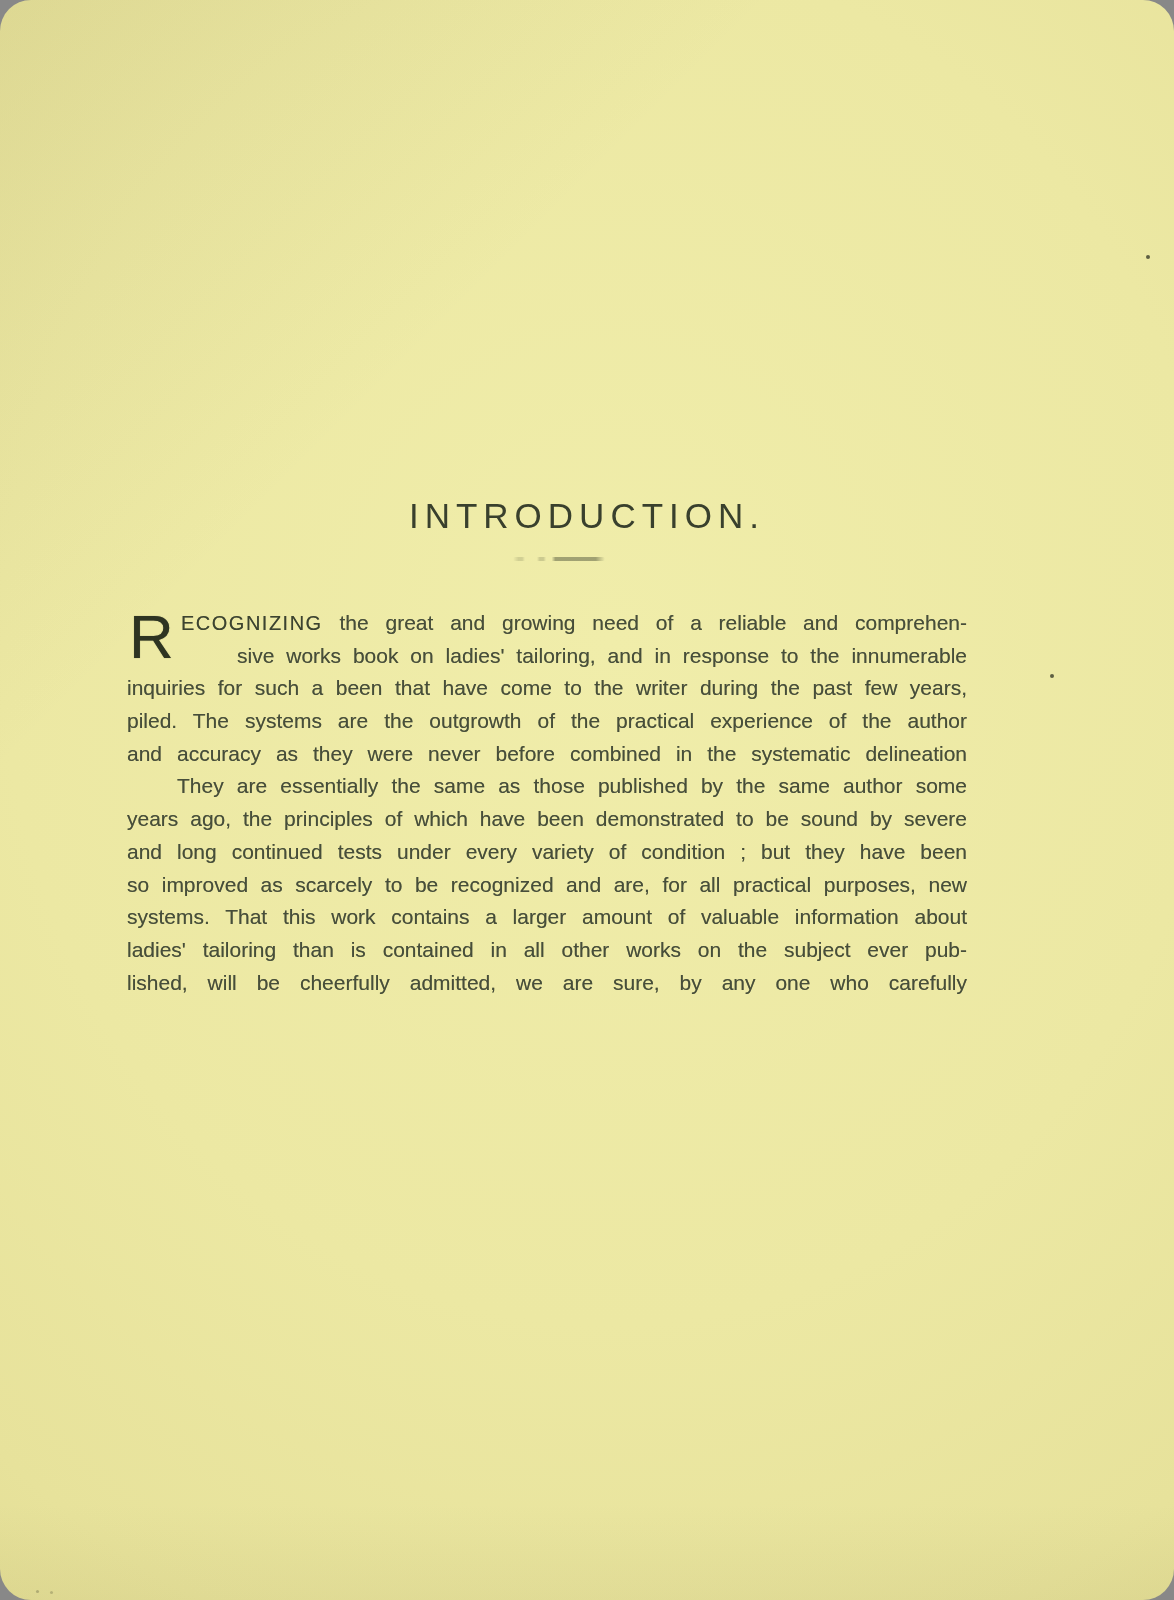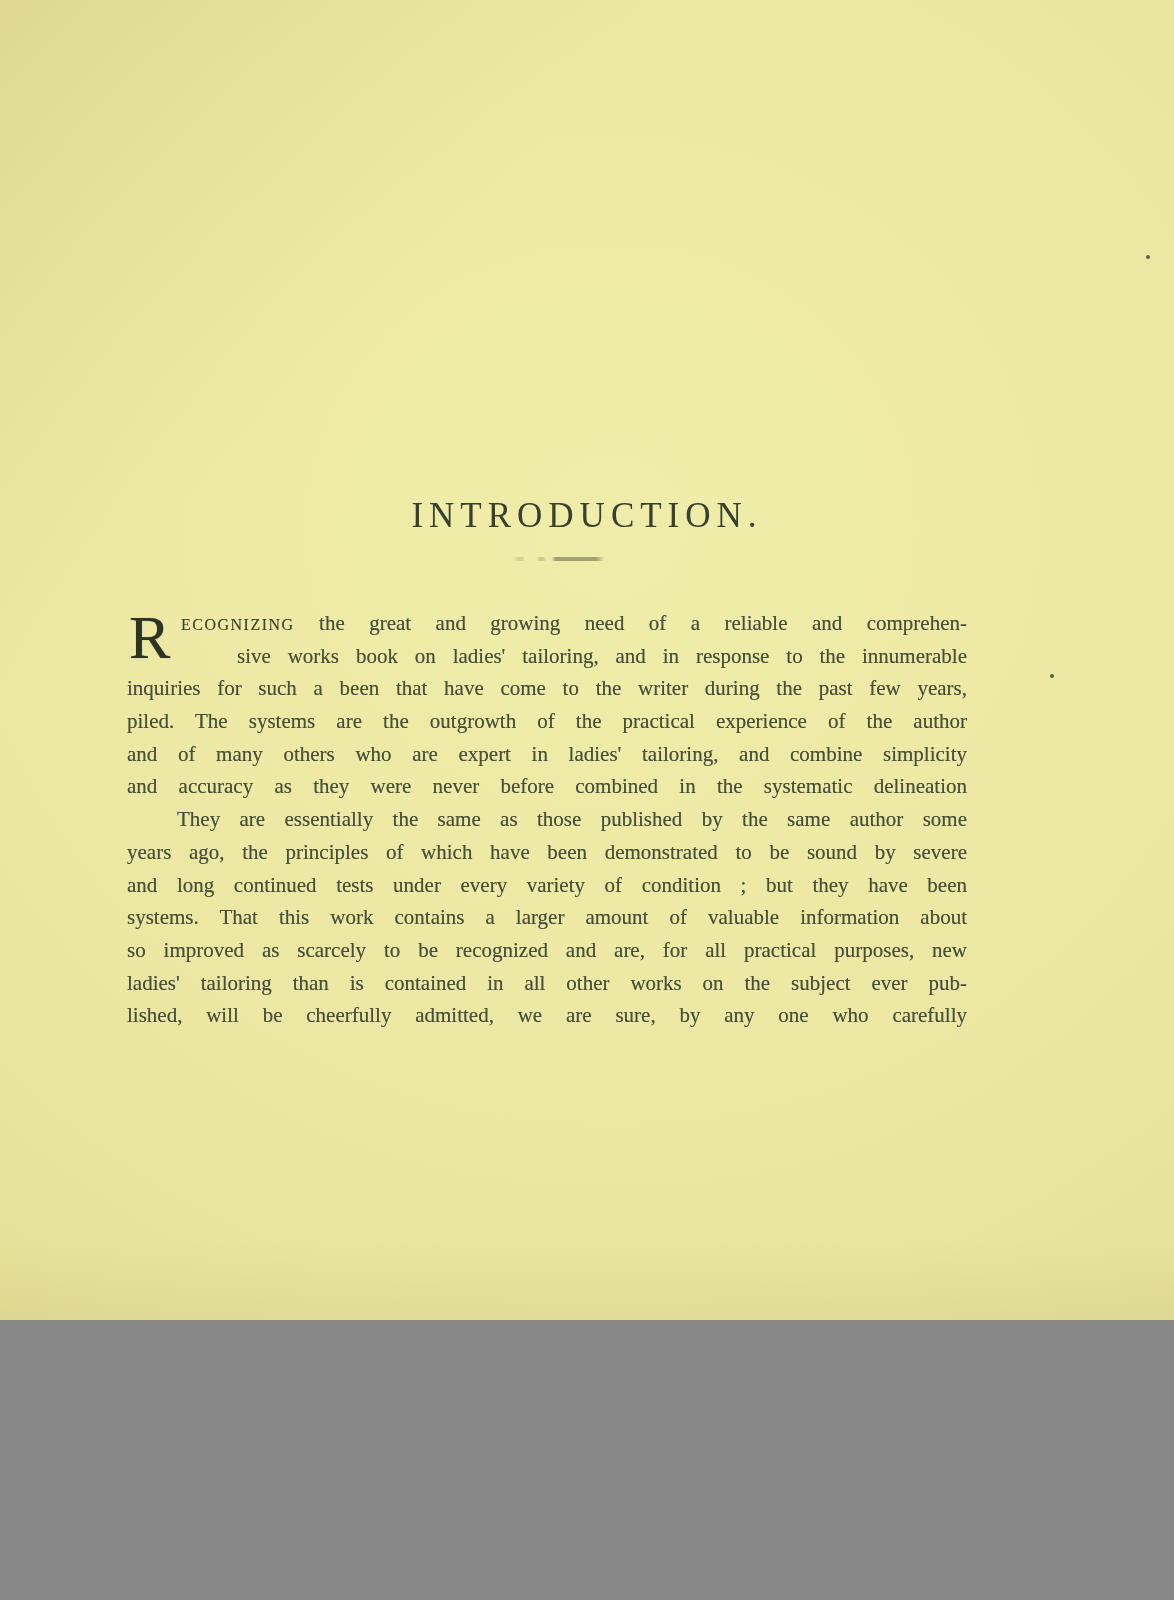--- a/index.html
+++ b/index.html
@@ -1,29 +1,30 @@
 <!DOCTYPE html>
 <html><head>
 <meta charset="utf-8">
 <style>
   html, body { margin: 0; padding: 0; }
   body { background: #888; }
 
   .page {
     position: relative;
     width: 1174px;
-    height: 1320px;
+    height: 1600px;
     margin: 0 auto;
     overflow: hidden;
-    font-family: Liberation Serif, serif;
+    font-family: Liberation Sans, sans-serif;
     background:
       linear-gradient(135deg, rgba(120,110,50,.10) 0%, rgba(120,110,50,0) 28%),
       linear-gradient(0deg, rgba(120,110,50,.07) 0%, rgba(120,110,50,0) 6%),
       radial-gradient(ellipse 115% 95% at 52% 40%,
         #f0edaa 0%, #ece8a3 45%, #e7e29b 70%, #e0da91 88%, #d8d186 100%);
+    border-radius: 31px;
   }
 
   .title {
     position: absolute;
     top: 496px;
     left: 0;
     width: 100%;
     margin: 0;
     text-align: center;
     font-size: 35px;
@@ -73,21 +74,21 @@
     text-align: justify;
     text-align-last: justify;
     overflow: visible;
   }
   .ln.end { text-align: left; text-align-last: left; }
   .ln.l1  { padding-left: 54px; }
   .ln.l2  { padding-left: 110px; }
   .ln.ind { padding-left: 50px; }
 
   .caps {
-    font-size: 16px;
+    font-size: 20px;
     letter-spacing: 1.5px;
     color: #3c4330;
     margin-top: 8px;
   }
 
   .speck {
     position: absolute;
     border-radius: 50%;
     background: rgba(58,60,40,.8);
   }
@@ -106,27 +107,26 @@
   <div class="ornament"></div>
 
   <div class="textblock">
     <span class="dropcap">R</span>
 
     <div class="ln l1"><span class="caps">ECOGNIZING</span> <span>the great and growing need of a reliable and comprehen-</span></div>
 
     <div class="ln l2">sive works book on ladies' tailoring, and in response to the innumerable</div>
     <div class="ln">inquiries for such a been that have come to the writer during the past few years,</div>
     <div class="ln">piled.  The systems are the outgrowth of the practical experience of the author</div>
-    <div class="ln">and of many others who are expert in ladies' tailoring, and combine simplicity</div>
     <div class="ln">and accuracy as they were never before combined in the systematic delineation</div>
     <div class="ln ind">They are essentially the same as those published by the same author some</div>
     <div class="ln">years ago, the principles of which have been demonstrated to be sound by severe</div>
     <div class="ln">and long continued tests under every variety of condition ;  but they have been</div>
+    <div class="ln">so improved as scarcely to be recognized and are, for all practical purposes, new</div>
     <div class="ln">systems.  That this work contains a larger amount of valuable information about</div>
-    <div class="ln">so improved as scarcely to be recognized and are, for all practical purposes, new</div>
     <div class="ln">ladies' tailoring than is contained in all other works on the subject ever pub-</div>
     <div class="ln">lished, will be cheerfully admitted, we are sure, by any one who carefully</div>
   </div>
 
   <div class="speck s1"></div>
   <div class="speck s2"></div>
   <div class="speck s3"></div>
   <div class="speck s4"></div>
 
 </div>

